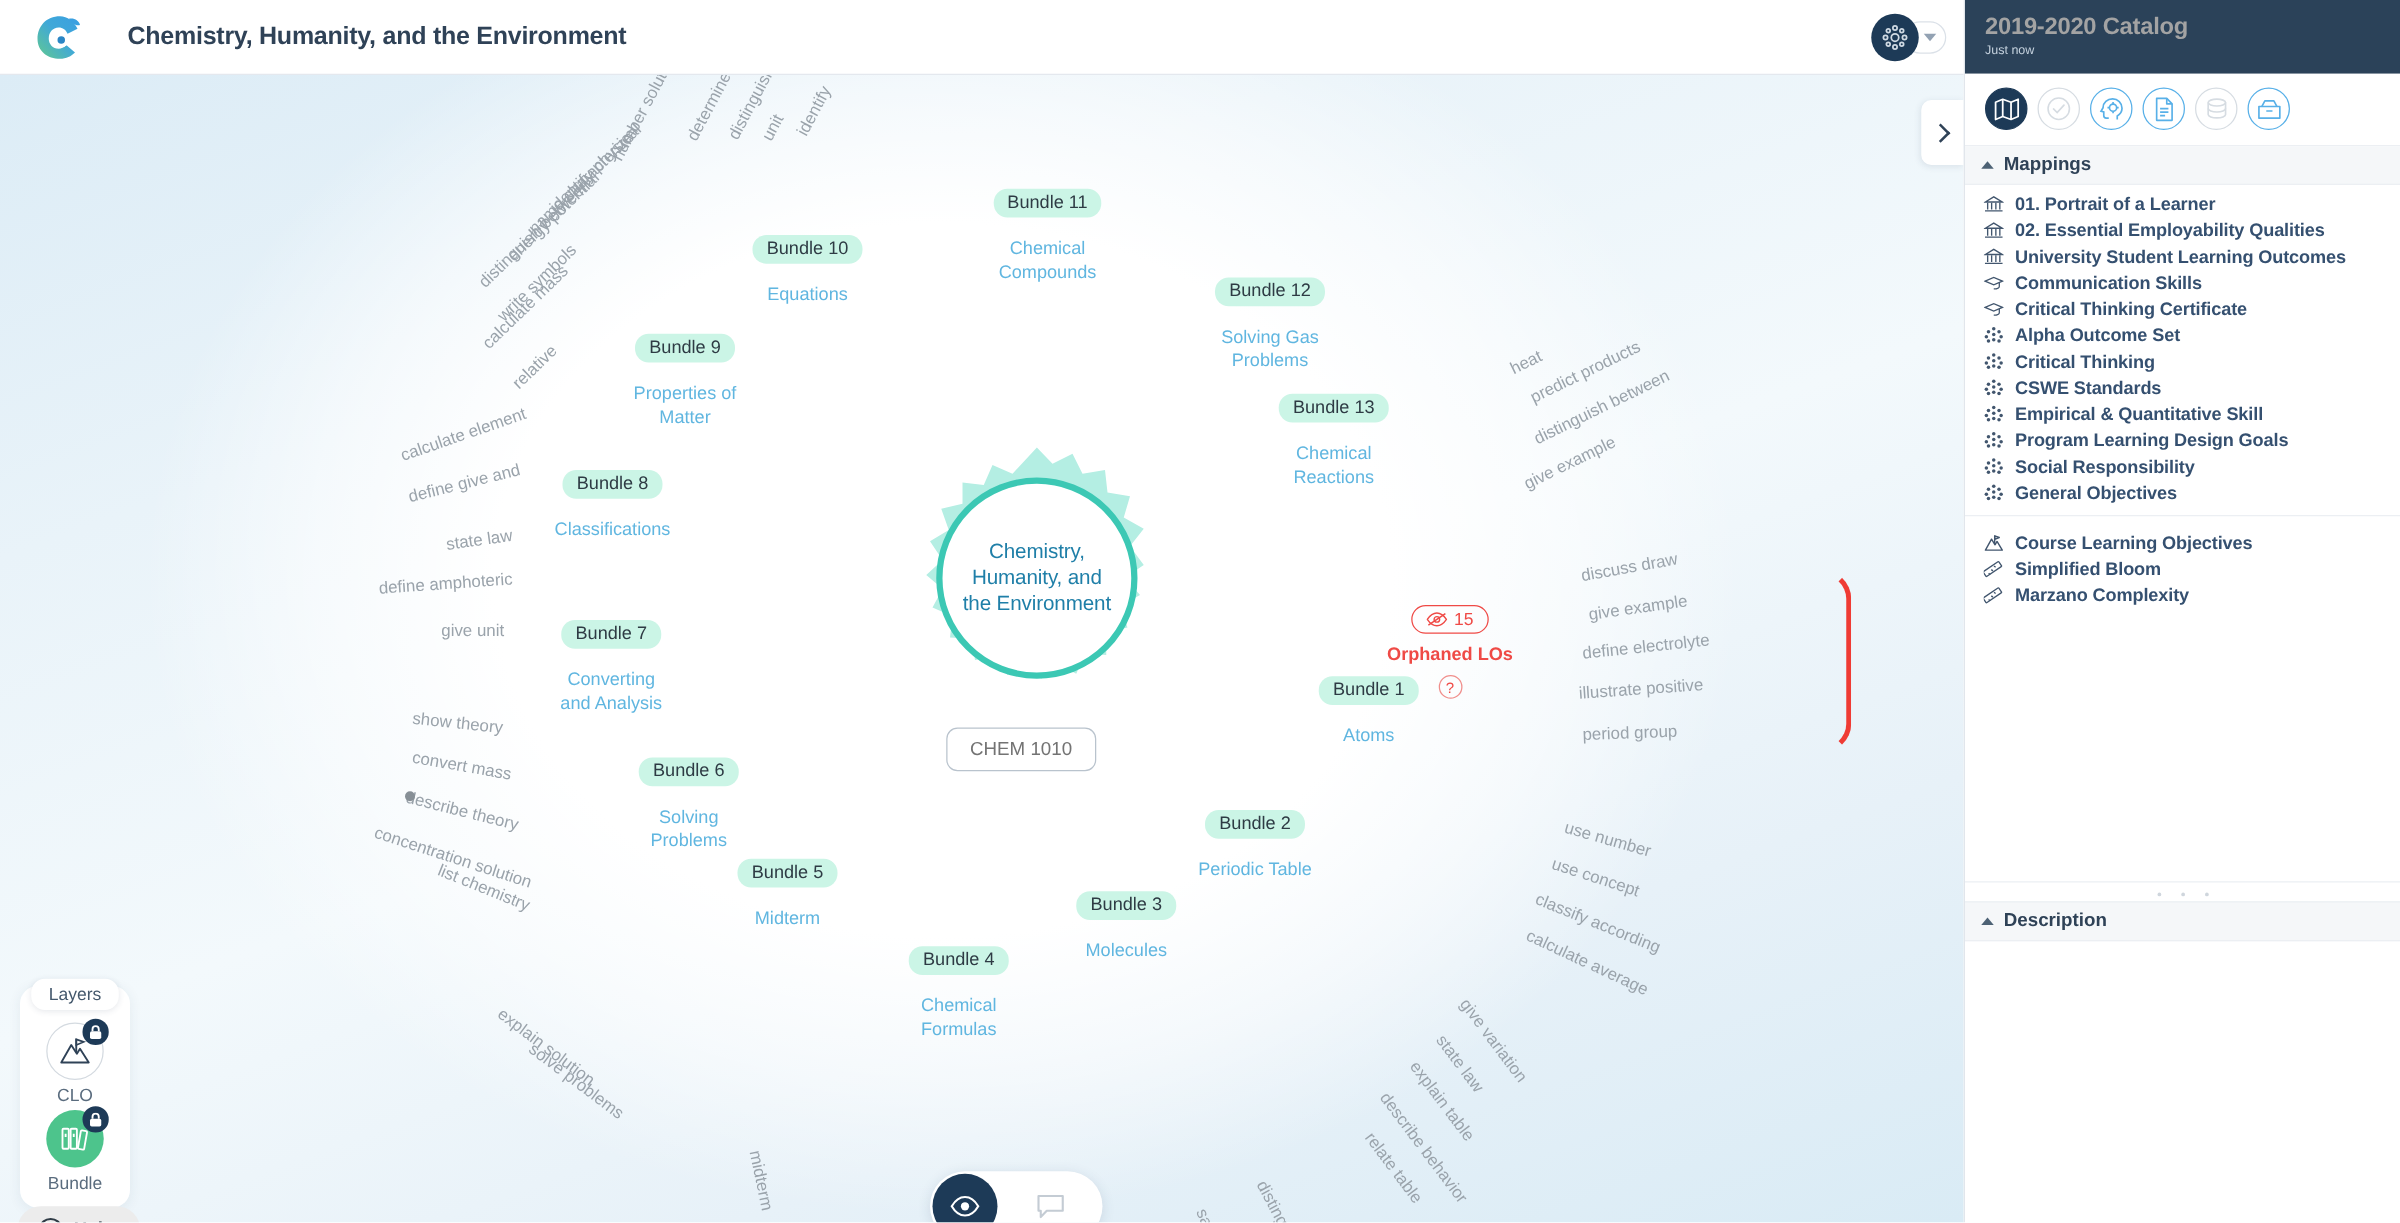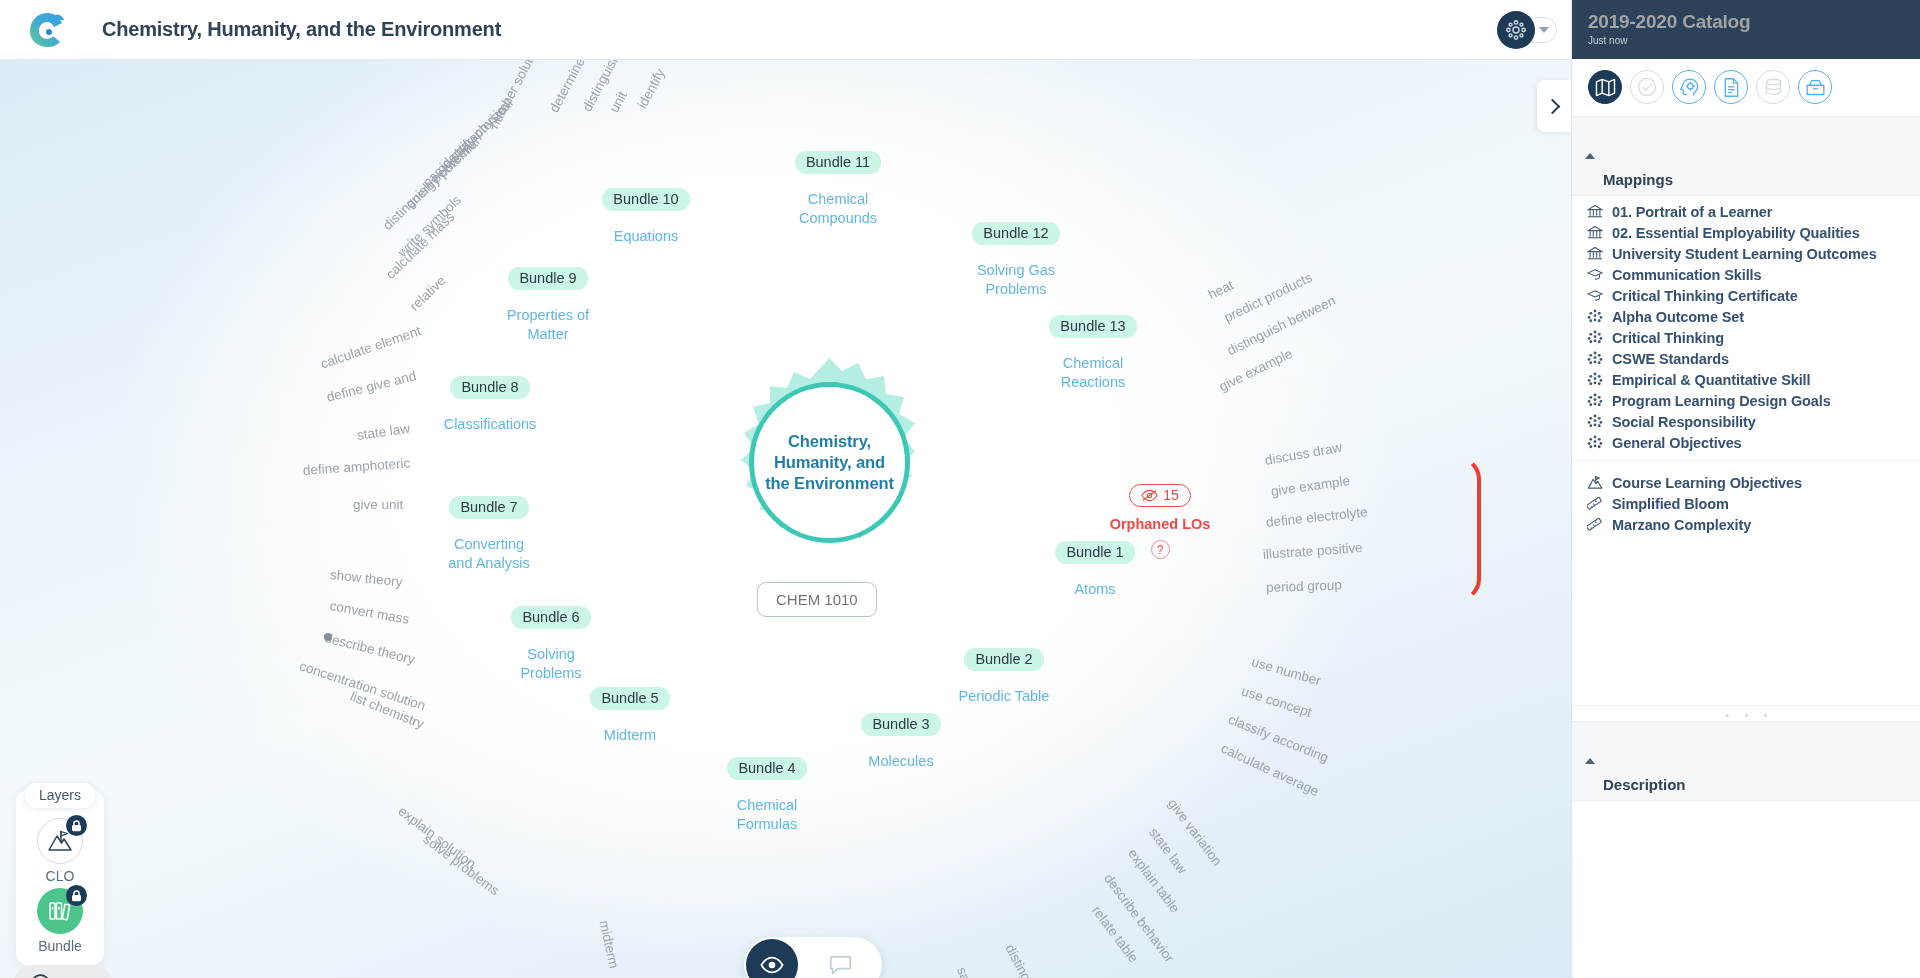--- a/index.html
+++ b/index.html
@@ -75,21 +75,21 @@
   }
   .burst { position:absolute; inset:0; }
   .center-circle {
     position: absolute; left: 27px; top: 27px;
     width: 161px; height: 161px; border-radius: 50%;
     background: #ffffff; border: 5px solid #3cc8b4;
     display:flex; align-items:center; justify-content:center;
     text-align:center;
   }
   .center-circle span {
-    font-size: 16.5px; font-weight: bold; color: #1f7fa8; line-height: 1.28;
+    font-size: 16.5px; font-weight: normal; color: #1f7fa8; line-height: 1.28;
     letter-spacing:-0.1px;
   }
   .course-code {
     position: absolute; left: 757px; top: 522px;
     min-width: 115px; padding: 8px 18px;
     border: 1.4px solid #b9c3cd; border-radius: 9px;
     background: #fff; text-align:center;
     font-size: 15px; color: #737373;
   }
 
@@ -208,21 +208,21 @@
 
   .section-head {
     display:flex; align-items:center; gap:8px;
     background:#f5f7f9; padding: 6px 13px 7px;
     border-bottom:1px solid #eceff3;
   }
   .caret-up {
     width:0;height:0;border-left:5px solid transparent;border-right:5px solid transparent;
     border-bottom:6px solid #4d6275;
   }
-  .section-title { font-size:15px; font-weight:bold; color:#2f4257;margin-top:48px; }
+  .section-title { font-size:15px; font-weight:bold; color:#2f4257; }
 
   .map-list { padding: 5px 0 0; }
   .map-item {
     display:flex; align-items:center; gap: 9px;
     padding: 2.5px 14px;
     font-size: 14.5px; color: #355070; font-weight: bold;
     letter-spacing: -0.1px;
   }
   .map-item .mi-ico { width:17px; display:flex; justify-content:center; flex:0 0 17px; }
   .map-divider { height:1px; background:#eceff3; margin: 7px 0 6px; }
@@ -303,21 +303,21 @@
         <div class="bundle-node" style="left: 429px; top: 436px; width: 120px;"><span class="bundle-chip">Bundle 7</span><div class="bundle-sub">Converting
 and Analysis</div></div>
         <div class="bundle-node" style="left: 430px; top: 316px; width: 120px;"><span class="bundle-chip">Bundle 8</span><div class="bundle-sub">Classifications</div></div>
         <div class="bundle-node" style="left: 488px; top: 207px; width: 120px;"><span class="bundle-chip">Bundle 9</span><div class="bundle-sub">Properties of
 Matter</div></div>
         <div class="bundle-node" style="left: 586px; top: 128px; width: 120px;"><span class="bundle-chip">Bundle 10</span><div class="bundle-sub">Equations</div></div>
         <div class="bundle-node" style="left: 778px; top: 91px; width: 120px;"><span class="bundle-chip">Bundle 11</span><div class="bundle-sub">Chemical
 Compounds</div></div>
         <div class="bundle-node" style="left: 956px; top: 162px; width: 120px;"><span class="bundle-chip">Bundle 12</span><div class="bundle-sub">Solving Gas
 Problems</div></div>
-        <div class="bundle-node" style="left: 1033px; top: 255px; width: 120px;"><span class="bundle-chip">Bundle 13</span><div class="bundle-sub">Chemical
+        <div class="bundle-node" style="left: 1007px; top: 255px; width: 120px;"><span class="bundle-chip">Bundle 13</span><div class="bundle-sub">Chemical
 Reactions</div></div>
       </div>
 
     <div id="lo-layer">
         <div class="lo" style="left: 493px; top: 60px; transform: rotate(-62deg);">number solution</div>
         <div class="lo" style="left: 553px; top: 44px; transform: rotate(-62deg);">determine mass</div>
         <div class="lo" style="left: 586px; top: 43px; transform: rotate(-62deg);">distinguish two</div>
         <div class="lo" style="left: 613px; top: 44px; transform: rotate(-62deg);">unit</div>
         <div class="lo" style="left: 641px; top: 40px; transform: rotate(-62deg);">identify</div>
         <div class="lo" style="left: 442px; top: 100px; transform: rotate(-44deg);">identify physical</div>

